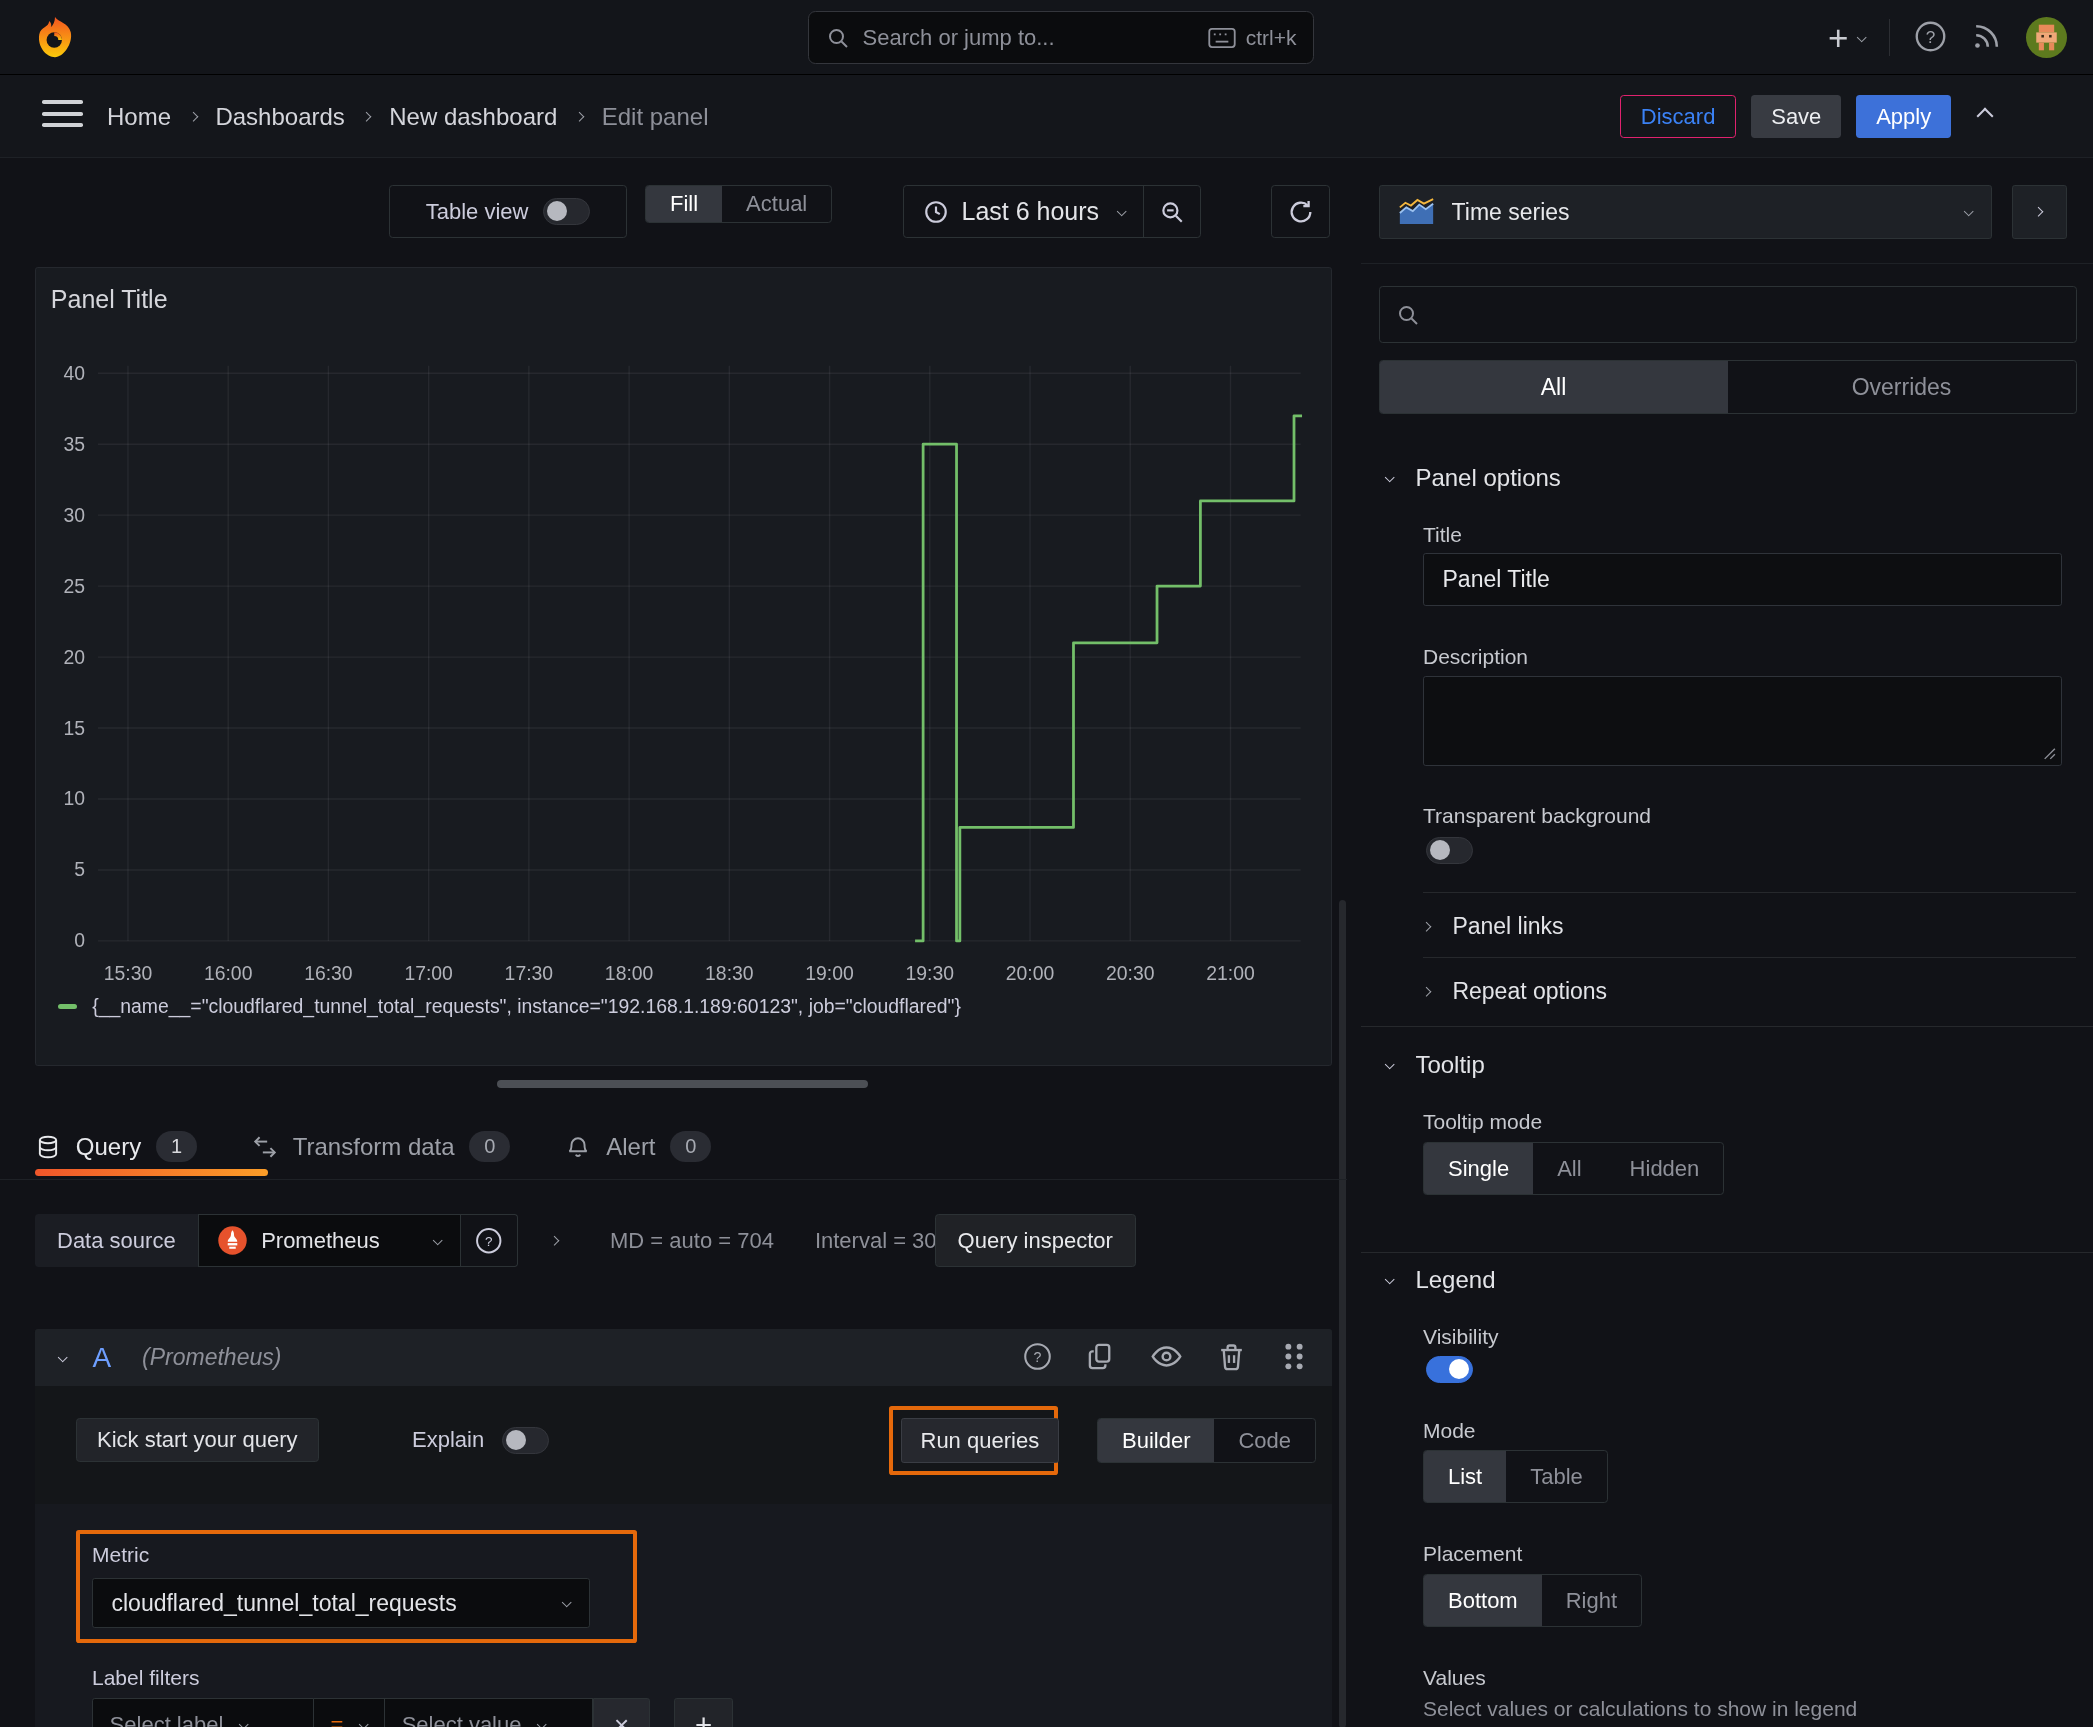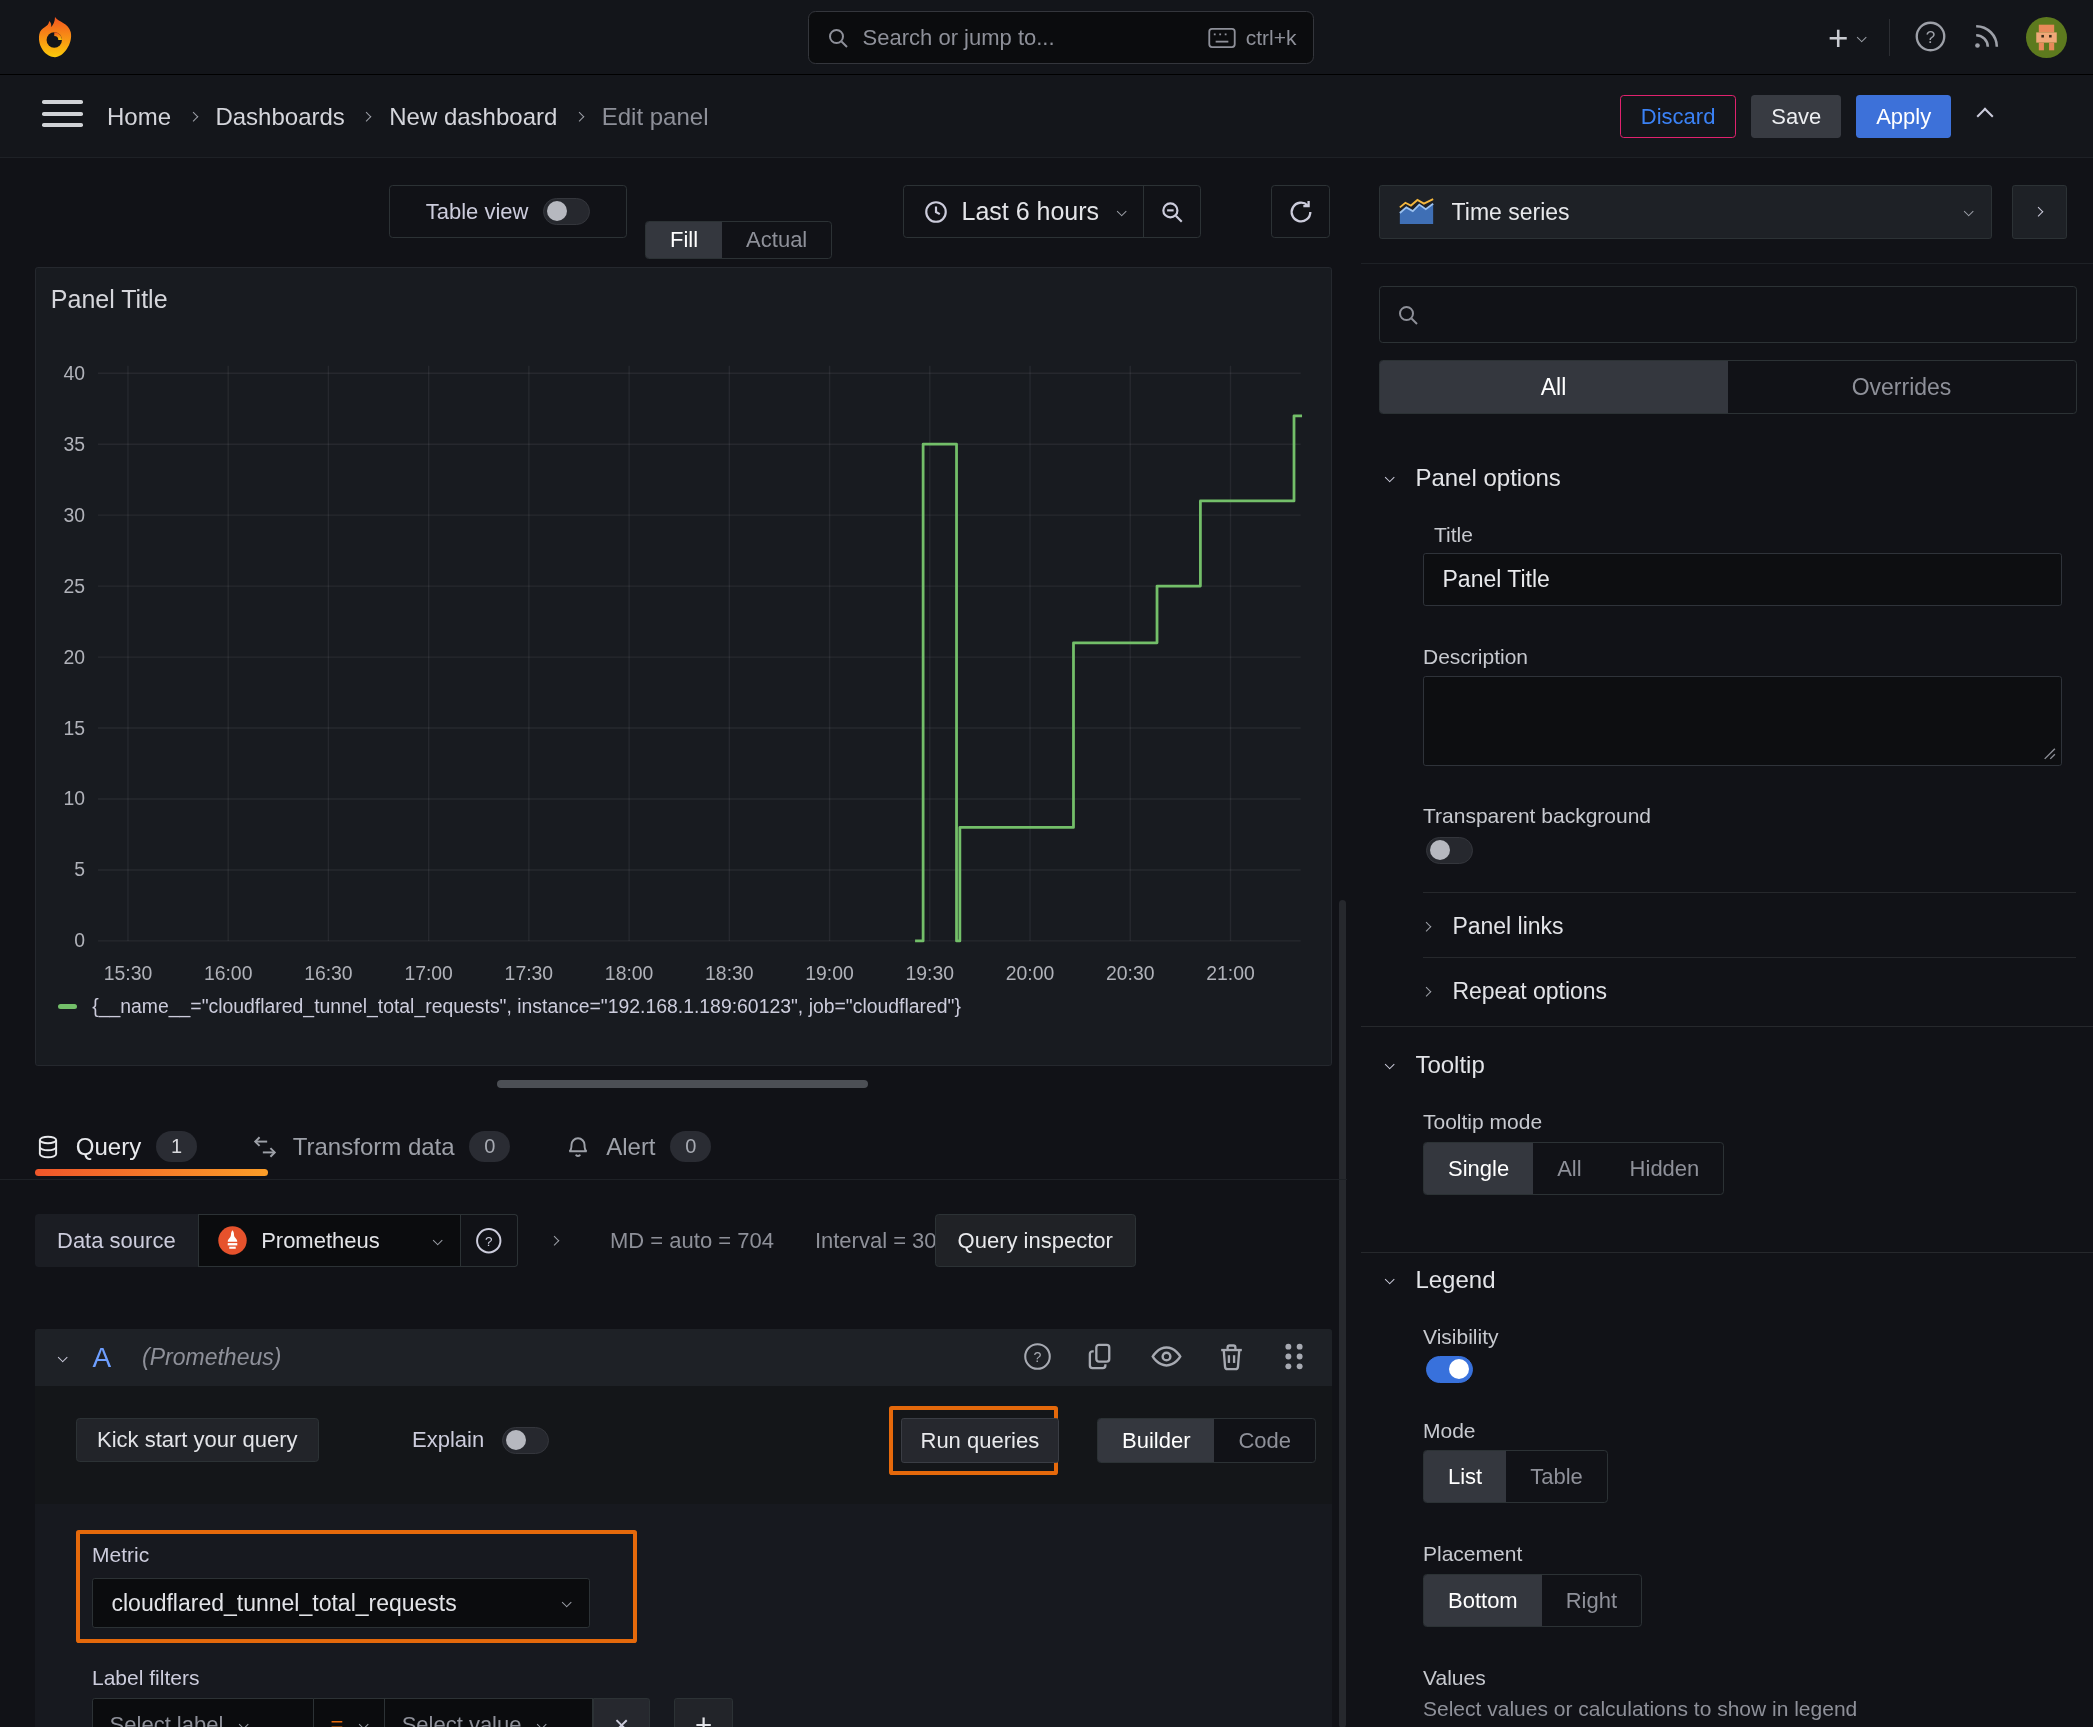--- a/index.html
+++ b/index.html
@@ -56,21 +56,21 @@
   .toggle .knob { position:absolute; left:2.8px; top:2.3px; width:20px; height:20px;
     border-radius:50%; background:#b6b8bf; }
   .toggle.on { background:#3871dc; border-color:#3871dc; }
   .toggle.on .knob { left:auto; right:2.8px; background:#fff; }
 
   .seg { display:flex; border:0.9px solid #2c3235; border-radius:3.7px; overflow:hidden;
     background:#111217; }
   .seg .opt { display:flex; align-items:center; justify-content:center; font-size:22px;
     color:#8e9099; cursor:pointer; padding:0 24px; }
   .seg .opt.active { background:#34373e; color:#ffffff; }
-  #fill-seg { position:absolute; left:645px; top:185px; height:38px;margin-top:36px; }
+  #fill-seg { position:absolute; left:645px; top:185px; height:38px; }
   #time-box { position:absolute; left:903px; top:185px; height:53px; display:flex;
     border:0.9px solid #2c3235; border-radius:3.7px; }
   #time-main { display:flex; align-items:center; gap:13px; padding:0 18.5px; font-size:25px;
     color:#e3e4e8; cursor:pointer; }
   #zoomout-btn { width:57px; display:flex; align-items:center; justify-content:center;
     border-left:0.9px solid #2c3235; cursor:pointer; }
   #refresh-btn { position:absolute; left:1271px; top:185px; width:59px; height:53px;
     display:flex; align-items:center; justify-content:center; cursor:pointer; }
 
   
@@ -171,21 +171,21 @@
   #ao-seg { position:absolute; left:17.5px; top:202px; width:698px; height:54px; }
   #ao-seg .opt { flex:1; font-size:23px; }
 
   .sect-header { display:flex; align-items:center; gap:22px; font-size:24px;
     color:#e3e4e8; cursor:pointer; }
   .sub-label { font-size:21px; color:#c7c9cf; }
   .inset-divider { position:absolute; left:62px; width:653px; height:0.9px; background:#26282c; }
   .full-divider { position:absolute; left:0; width:732px; height:0.9px; background:#26282c; }
 
   #po-header { position:absolute; left:25px; top:306px; }
-  #po-title-label { position:absolute; left:62px; top:365px;margin-left:11px; }
+  #po-title-label { position:absolute; left:62px; top:365px; }
   #po-title-input { position:absolute; left:62px; top:395px; width:639px; height:53px;
     background:#0d0e11; border:0.9px solid #2f333a; border-radius:2.8px; color:#e8e9ec;
     font-size:23px; padding:0 18.5px; font-family:inherit; }
   #po-desc-label { position:absolute; left:62px; top:487px; }
   #po-desc-input { position:absolute; left:62px; top:518px; width:639px; height:90px;
     background:#0d0e11; border:0.9px solid #2f333a; border-radius:2.8px; resize:none;
     font-family:inherit; }
   #desc-grip { position:absolute; left:680px; top:587px; width:14.8px; height:14.8px; }
   #po-transp-label { position:absolute; left:62px; top:646px; }
   #po-transp-toggle { position:absolute; left:65px; top:679px; }

